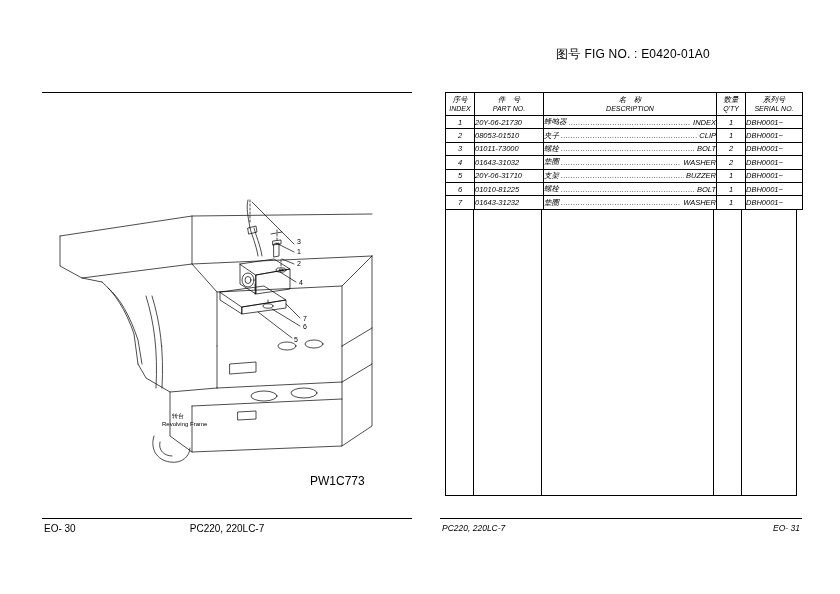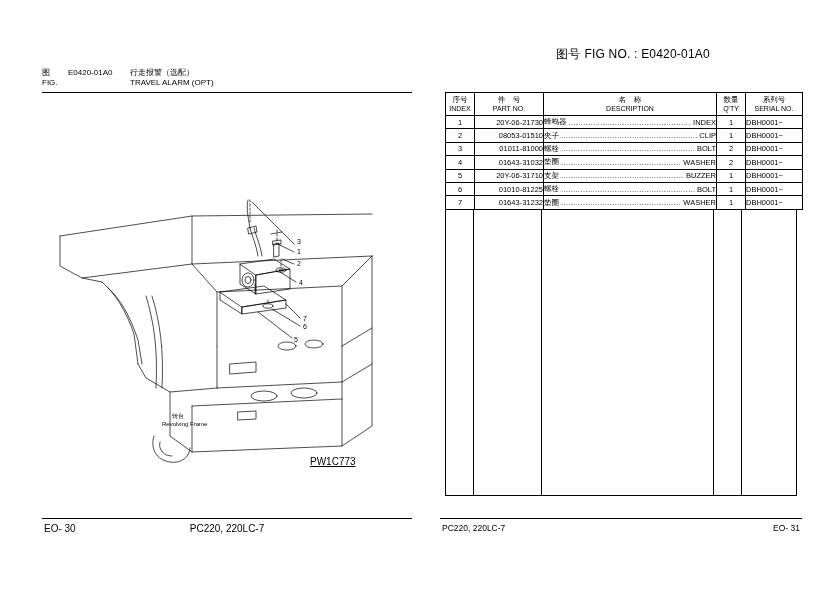--- a/index.html
+++ b/index.html
@@ -75,41 +75,41 @@
     position: absolute;
     top: 455px;
     font-size: 10px;
   }
   .left-footer.lf-left { left: 2px; }
   .left-footer.lf-center { left: 0; width: 370px; text-align: center; }
 
   .drawing-code {
     position: absolute;
     left: 268px;
-    top: 388px;
-    font-size: 10px;
-    text-decoration: underline;
+    top: 406px;
+    font-size: 12px;
   }
 
   
   .drawing {
     position: absolute;
     left: 0px;
     top: 28px;
     width: 370px;
     height: 375px;
   }
 
   
   .right-page {
     position: absolute;
     left: 440px;
     top: 68px;
     width: 362px;
     height: 460px;
+    font-style: italic;
   }
   .right-rule-bottom {
     position: absolute;
     left: 0px;
     top: 450px;
     width: 362px;
     height: 0;
     border-top: 1px solid #000;
   }
   .right-footer {
@@ -144,21 +144,21 @@
   th.c-part  { width: 68px; border-radius: 8px; }
   th.c-desc  { width: 172px; margin-top: 36px; }
   th.c-qty   { width: 28px; }
   th.c-ser   { width: 56px; }
 
   thead .hd-cn { display: block; font-size: 7.5px; }
   thead .hd-en { display: block; font-size: 7px; }
 
   tbody td { height: 12.4px; }
   td.index { text-align: center; }
-  td.part  { text-align: right;  padding-left: 4px; }
+  td.part  { text-align: left;  padding-left: 4px; }
   td.qty   { text-align: center; }
   td.ser   { text-align: left;  padding-left: 4px; }
 
   td.desc {
     padding: 0 4px;
     position: relative;
     white-space: nowrap;
     overflow: hidden;
   }
   .desc-inner {
@@ -203,28 +203,20 @@
 <div class="page">
 
   <div class="fig-no-top">
     <span class="cn">图号</span><span>FIG NO.</span>
     <span>:</span>
     <span>E0420-01A0</span>
   </div>
 
   <div class="left-page">
 
-    <div class="left-head">
-      <span class="row1">
-        <span class="lbl-cn">图</span><span class="code">E0420-01A0</span><span>行走报警（选配）</span>
-      </span>
-      <span class="row2">
-        <span class="lbl-en">FIG.</span><span class="code"></span><span>TRAVEL ALARM (OPT)</span>
-      </span>
-    </div>
 
     <div class="left-rule-top"></div>
 
     <svg class="drawing" viewBox="0 0 370 375">
       <g fill="none" stroke="#000" stroke-width="0.7" stroke-linejoin="round" stroke-linecap="round">
 
         <path d="M18 140 L150 120 L330 118"></path>
         <path d="M18 140 L18 170 L40 182 L60 186"></path>
         <path d="M40 182 L150 168 L330 160"></path>
         <path d="M150 120 L150 168"></path>
@@ -377,21 +369,21 @@
                 <span class="desc-cn">夹子</span>
                 <span class="desc-dots">.........................................................................................</span>
                 <span class="desc-en">CLIP</span>
               </div>
             </td>
             <td class="qty">1</td>
             <td class="ser">DBH0001~</td>
           </tr>
           <tr>
             <td class="index">3</td>
-            <td class="part">01011-81000</td>
+            <td class="part">01011-73000</td>
             <td class="desc">
               <div class="desc-inner">
                 <span class="desc-cn">螺栓</span>
                 <span class="desc-dots">.........................................................................................</span>
                 <span class="desc-en">BOLT</span>
               </div>
             </td>
             <td class="qty">2</td>
             <td class="ser">DBH0001~</td>
           </tr>

